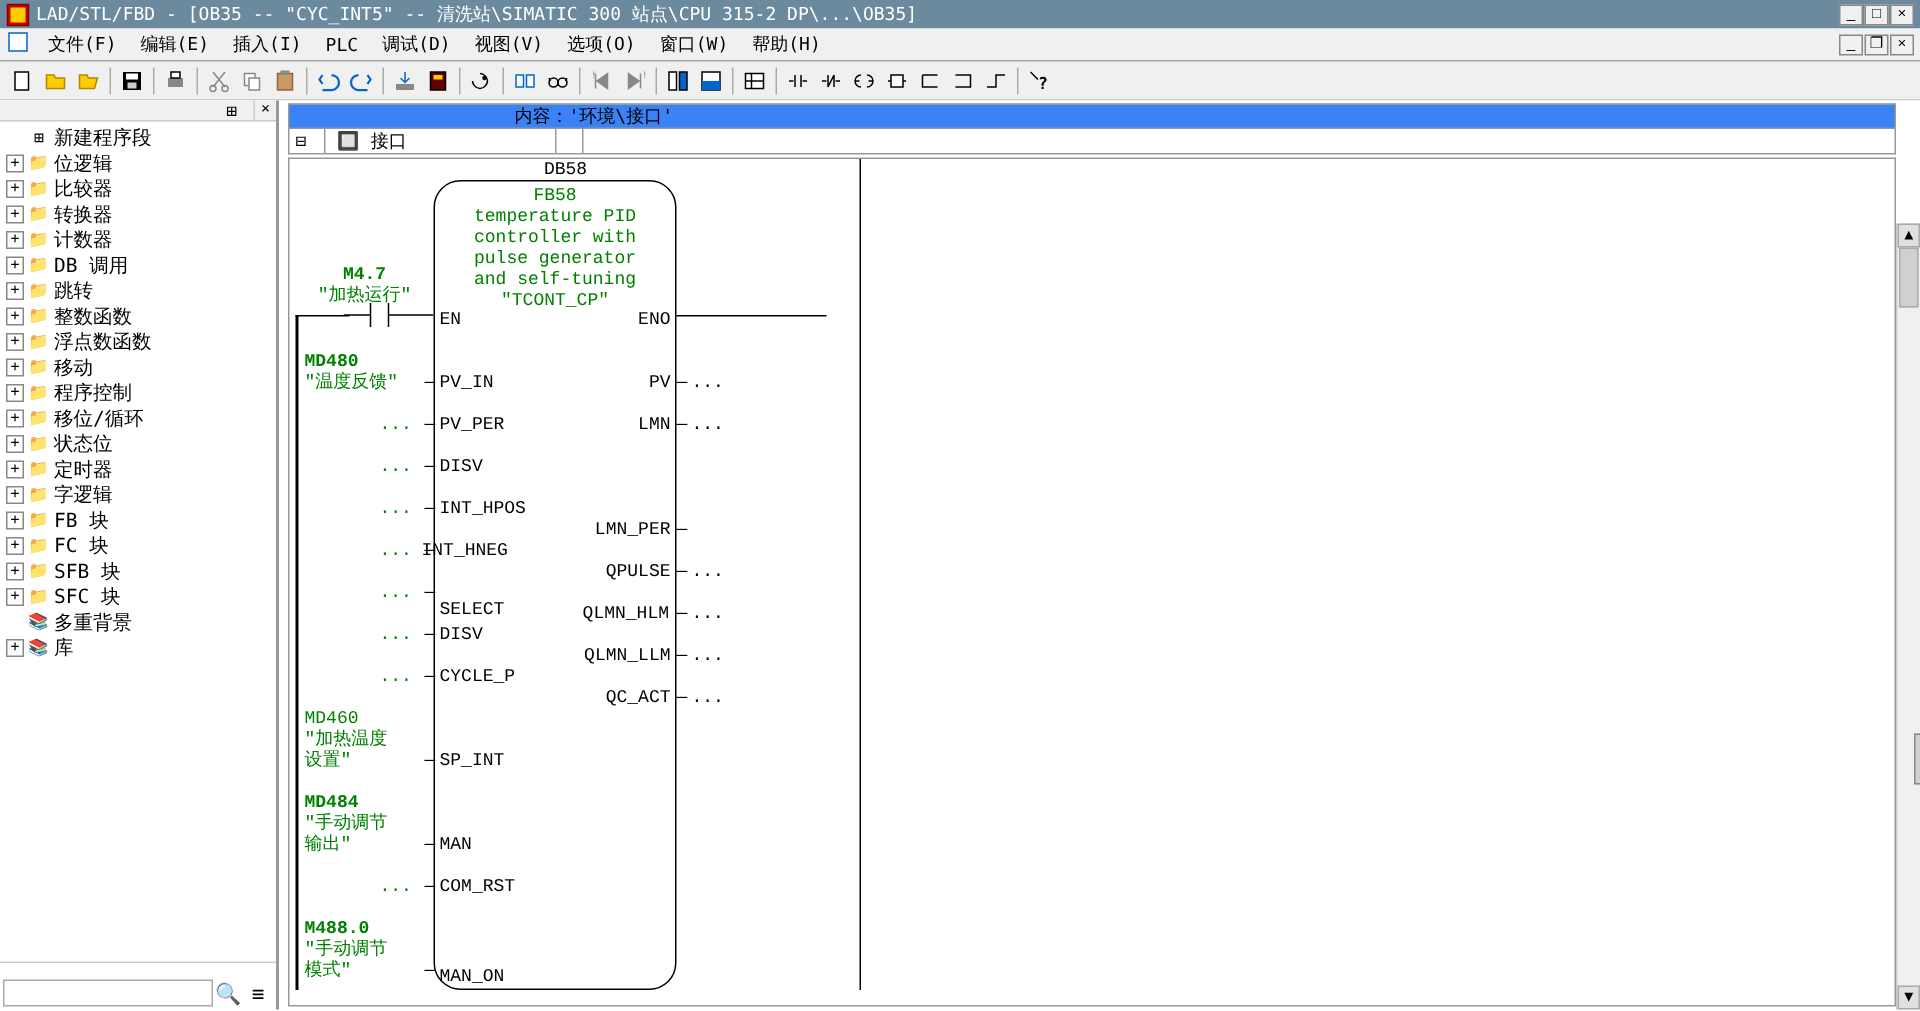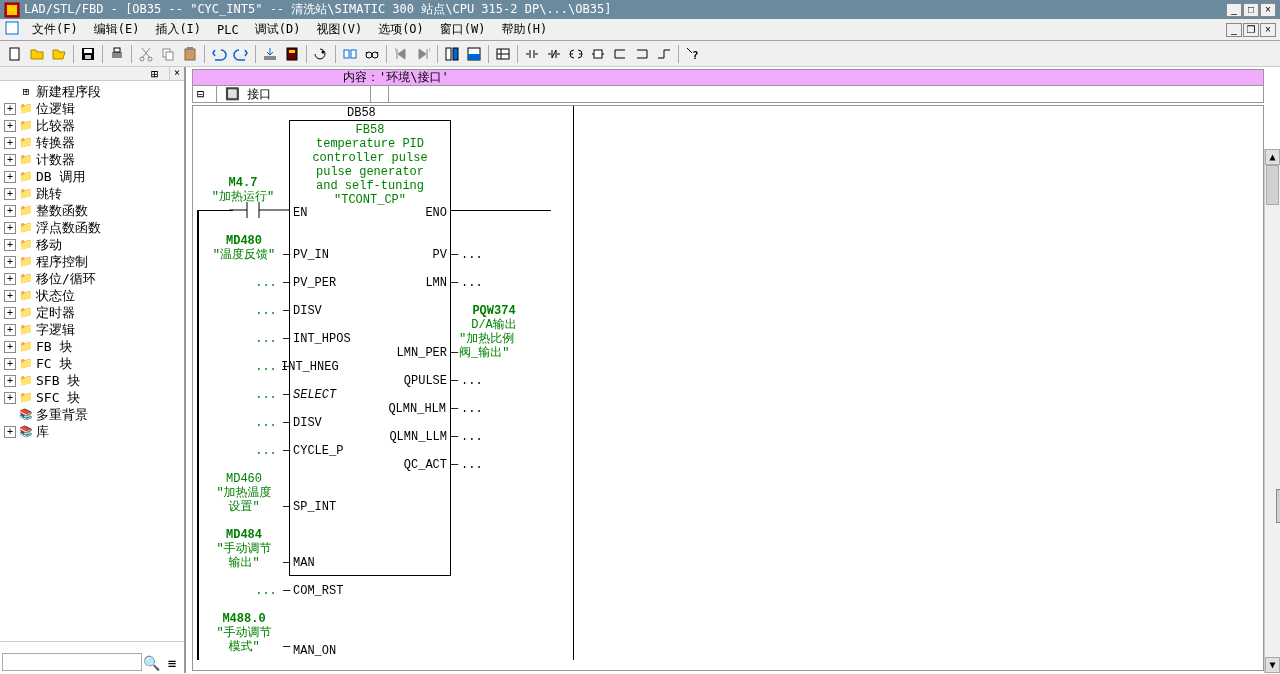--- a/index.html
+++ b/index.html
@@ -25,32 +25,32 @@
 .tree { flex: 1; overflow: auto; padding: 2px 0; }
 .tree-item { display: flex; align-items: center; height: 17px; padding-left: 4px; cursor: pointer; white-space: nowrap; }
 .tree-item .exp { width: 12px; height: 12px; border: 1px solid #888; display: flex; align-items: center; justify-content: center; font-size: 10px; line-height: 10px; margin-right: 2px; background: #fff; }
 .tree-item .noexp { width: 14px; display: inline-block; }
 .tree-item .ticon { width: 16px; height: 14px; margin-right: 2px; display: inline-flex; align-items: center; justify-content: center; font-size: 11px; }
 .tree-item .lbl { font-size: 13px; }
 .sidebar-footer { height: 32px; border-top: 1px solid #ccc; background: #fff; display: flex; align-items: flex-end; padding: 2px; }
 .sidebar-footer .box { flex: 1; height: 18px; border: 1px solid #aaa; background: #fff; }
 .sidebar-footer .ic { width: 20px; text-align: center; font-size: 14px; }
 .content { flex: 1; display: flex; flex-direction: column; background: #fff; position: relative; }
-.content-hdr { height: 17px; background: #f0abfc; border: 1px solid #999; margin: 2px 16px 0 6px; display: flex; align-items: center; }
+.content-hdr { height: 17px; background: #3b82f6; border: 1px solid #999; margin: 2px 16px 0 6px; display: flex; align-items: center; }
 .content-hdr .lbl { margin-left: 150px; font-size: 12px; }
 .content-subhdr { height: 17px; margin: 0 16px 0 6px; display: flex; border: 1px solid #999; border-top: none; }
 .content-subhdr .cell { border-right: 1px solid #999; padding: 0 4px; display: flex; align-items: center; font-size: 12px; }
 .diagram-wrap { flex: 1; margin: 2px 16px 2px 6px; border: 1px solid #999; overflow: hidden; position: relative; background: #fff; }
 .diagram { position: relative; width: 100%; height: 100%; font-family: "Courier New", monospace; font-size: 12px; }
 .fb-box { position: absolute; border: 1px solid #000; background: #fff; }
 .fb-title { color: #008000; text-align: center; padding: 2px; font-size: 12px; line-height: 14px; }
 .db-label { position: absolute; font-size: 12px; }
 .pin { position: absolute; font-size: 12px; white-space: nowrap; }
 .pin.right { text-align: right; }
-.sig { color: #008000; text-align: center; }
+.sig { color: #008000; text-align: left; }
 .sig-line { line-height: 14px; }
 .rail { position: absolute; background: #000; }
 .scrollbar-v { position: absolute; right: 0; top: 82px; bottom: 0; width: 16px; background: #f0f0f0; border-left: 1px solid #ccc; }
 .scrollbar-v .arrow { height: 16px; background: #e0e0e0; border: 1px solid #aaa; text-align: center; font-size: 10px; line-height: 14px; cursor: pointer; }
 .scrollbar-v .thumb { position: absolute; top: 16px; left: 1px; right: 1px; height: 40px; background: #d0d0d0; border: 1px solid #aaa; }
 .scrollbar-v .pager { position: absolute; right: -2px; top: 340px; width: 6px; height: 34px; background: #d0d0d0; border: 1px solid #888; }
 svg.tbicon { width: 16px; height: 16px; }
 </style>
 </head>
 <body>
@@ -398,27 +398,27 @@
       <div class="cell" style="width:154px;"><span style="margin-left:4px;">🔲</span>&nbsp;<span>接口</span></div>
       <div class="cell" style="width:18px;"></div>
     </div>
 
     <div class="diagram-wrap">
       <div class="diagram">
 
         <div class="rail" style="left:4px; top:104px; width:2px; height:450px;"></div>
         <div class="rail" style="left:4px; top:104px; width:36px; height:1px;"></div>
 
-        <div class="db-label" style="left:154px; top:0px; text-align:left; width:60px;">DB58</div>
-
-        <div class="fb-box" style="left:96px; top:14px; width:162px; height:456px;">
+        <div class="db-label" style="left:154px; top:0px; text-align:center; width:60px;">DB58</div>
+
+        <div class="fb-box" style="left:96px; top:14px; width:162px; height:540px;border-radius:18px;">
           <div class="fb-title">
             <div>FB58</div>
             <div>temperature PID</div>
-            <div>controller pulse</div>
+            <div>controller with</div>
             <div>pulse generator</div>
             <div>and self-tuning</div>
             <div>"TCONT_CP"</div>
           </div>
         </div>
 
         <div class="pin" style="left:100px; top:100px;">EN</div>
         <div class="pin right" style="left:224px; top:100px; width:30px;">ENO</div>
         <div class="rail" style="left:258px; top:104px; width:100px; height:1px;"></div>
 
@@ -451,21 +451,21 @@
         <div class="pin sig" style="left:60px; top:226px; width:26px;">...</div>
         <div style="position:absolute; left:90px; top:226px;">—</div>
         <div class="pin" style="left:100px; top:226px;">INT_HPOS</div>
 
         <div class="pin sig" style="left:60px; top:254px; width:26px;">...</div>
         <div style="position:absolute; left:90px; top:254px;">—</div>
         <div class="pin" style="left:88px; top:254px;">INT_HNEG</div>
 
         <div class="pin sig" style="left:60px; top:282px; width:26px;">...</div>
         <div style="position:absolute; left:90px; top:282px;">—</div>
-        <div class="pin" style="left:100px; top:282px;font-style:italic;">SELECT</div>
+        <div class="pin" style="left:100px; top:293px;">SELECT</div>
 
         <div class="pin sig" style="left:60px; top:310px; width:26px;">...</div>
         <div style="position:absolute; left:90px; top:310px;">—</div>
         <div class="pin" style="left:100px; top:310px;">DISV</div>
 
         <div class="pin sig" style="left:60px; top:338px; width:26px;">...</div>
         <div style="position:absolute; left:90px; top:338px;">—</div>
         <div class="pin" style="left:100px; top:338px;">CYCLE_P</div>
 
         <div class="pin sig" style="left:10px; top:366px; width:82px;">
@@ -499,26 +499,20 @@
         <div class="pin right" style="left:228px; top:142px; width:26px;">PV</div>
         <div style="position:absolute; left:258px; top:142px;">—</div>
         <div class="pin" style="left:268px; top:142px;">...</div>
 
         <div class="pin right" style="left:222px; top:170px; width:32px;">LMN</div>
         <div style="position:absolute; left:258px; top:170px;">—</div>
         <div class="pin" style="left:268px; top:170px;">...</div>
 
         <div class="pin right" style="left:196px; top:240px; width:58px;">LMN_PER</div>
         <div style="position:absolute; left:258px; top:240px;">—</div>
-        <div class="pin sig" style="left:266px; top:198px; width:70px; text-align:center;">
-          <div class="sig-line" style="font-weight:bold;">PQW374</div>
-          <div class="sig-line">D/A输出</div>
-          <div class="sig-line" style="text-align:left;">"加热比例</div>
-          <div class="sig-line" style="text-align:left;">阀_输出"</div>
-        </div>
 
         <div class="pin right" style="left:204px; top:268px; width:50px;">QPULSE</div>
         <div style="position:absolute; left:258px; top:268px;">—</div>
         <div class="pin" style="left:268px; top:268px;">...</div>
 
         <div class="pin right" style="left:189px; top:296px; width:64px;">QLMN_HLM</div>
         <div style="position:absolute; left:258px; top:296px;">—</div>
         <div class="pin" style="left:268px; top:296px;">...</div>
 
         <div class="pin right" style="left:190px; top:324px; width:64px;">QLMN_LLM</div>

